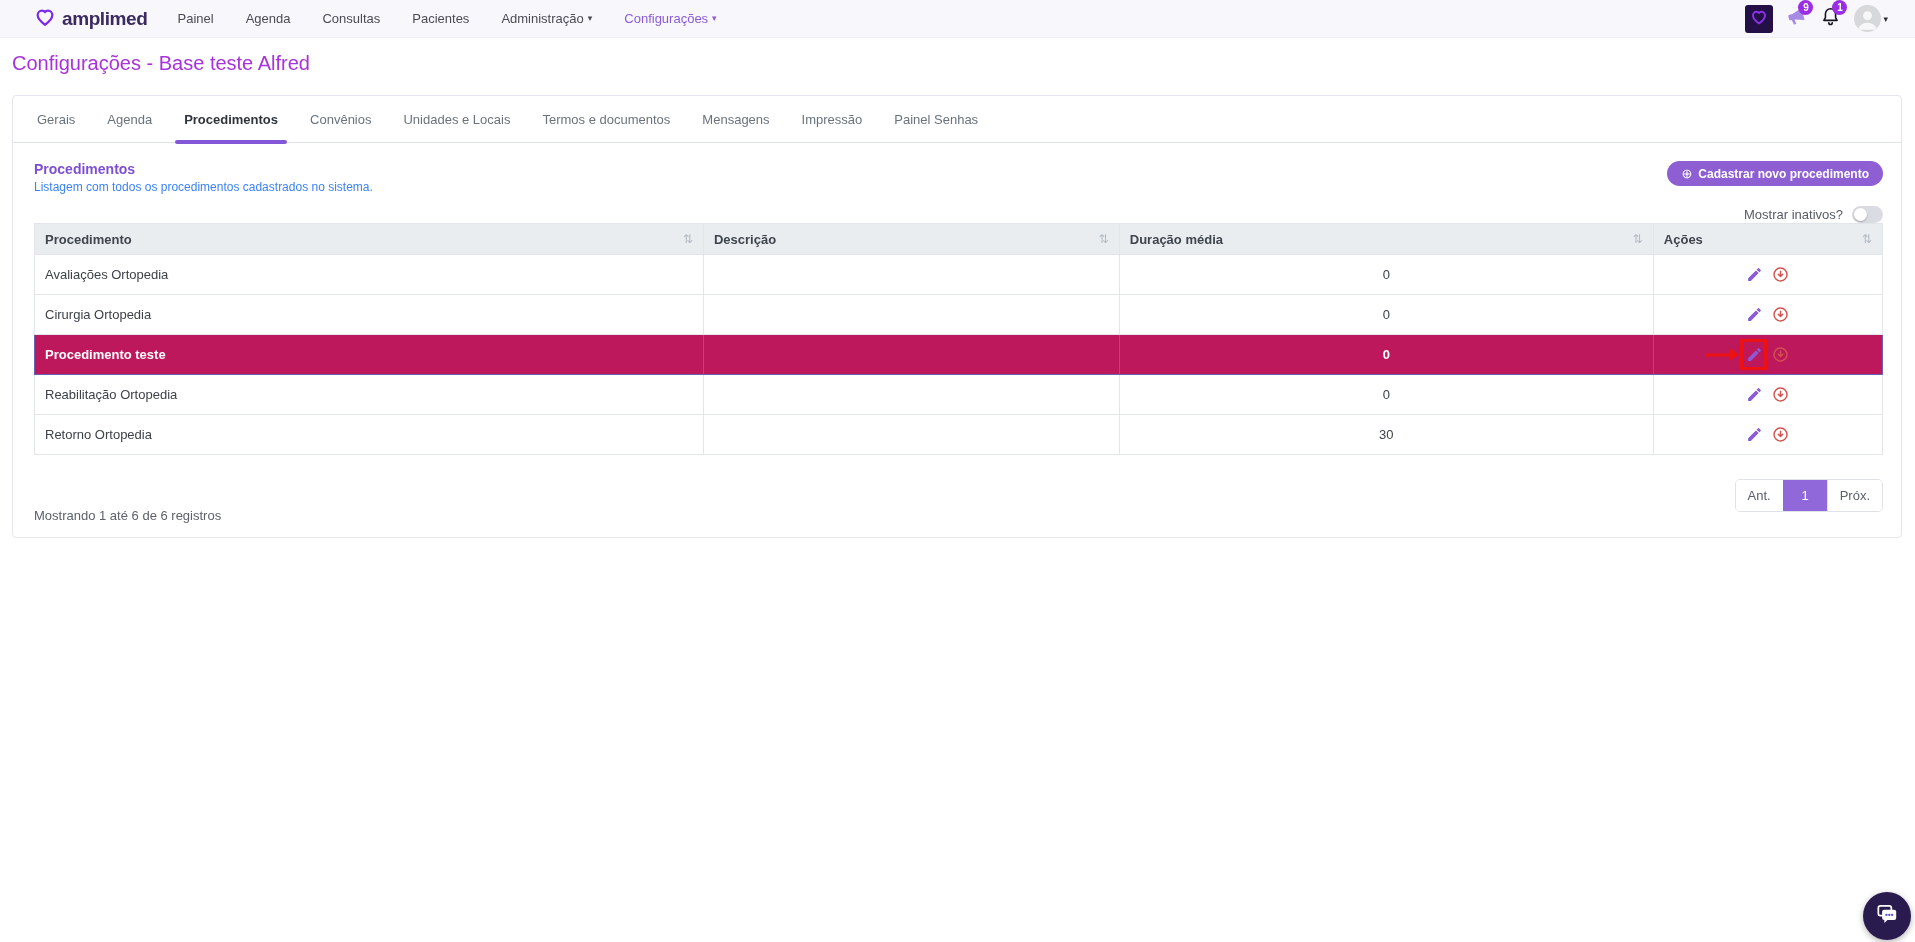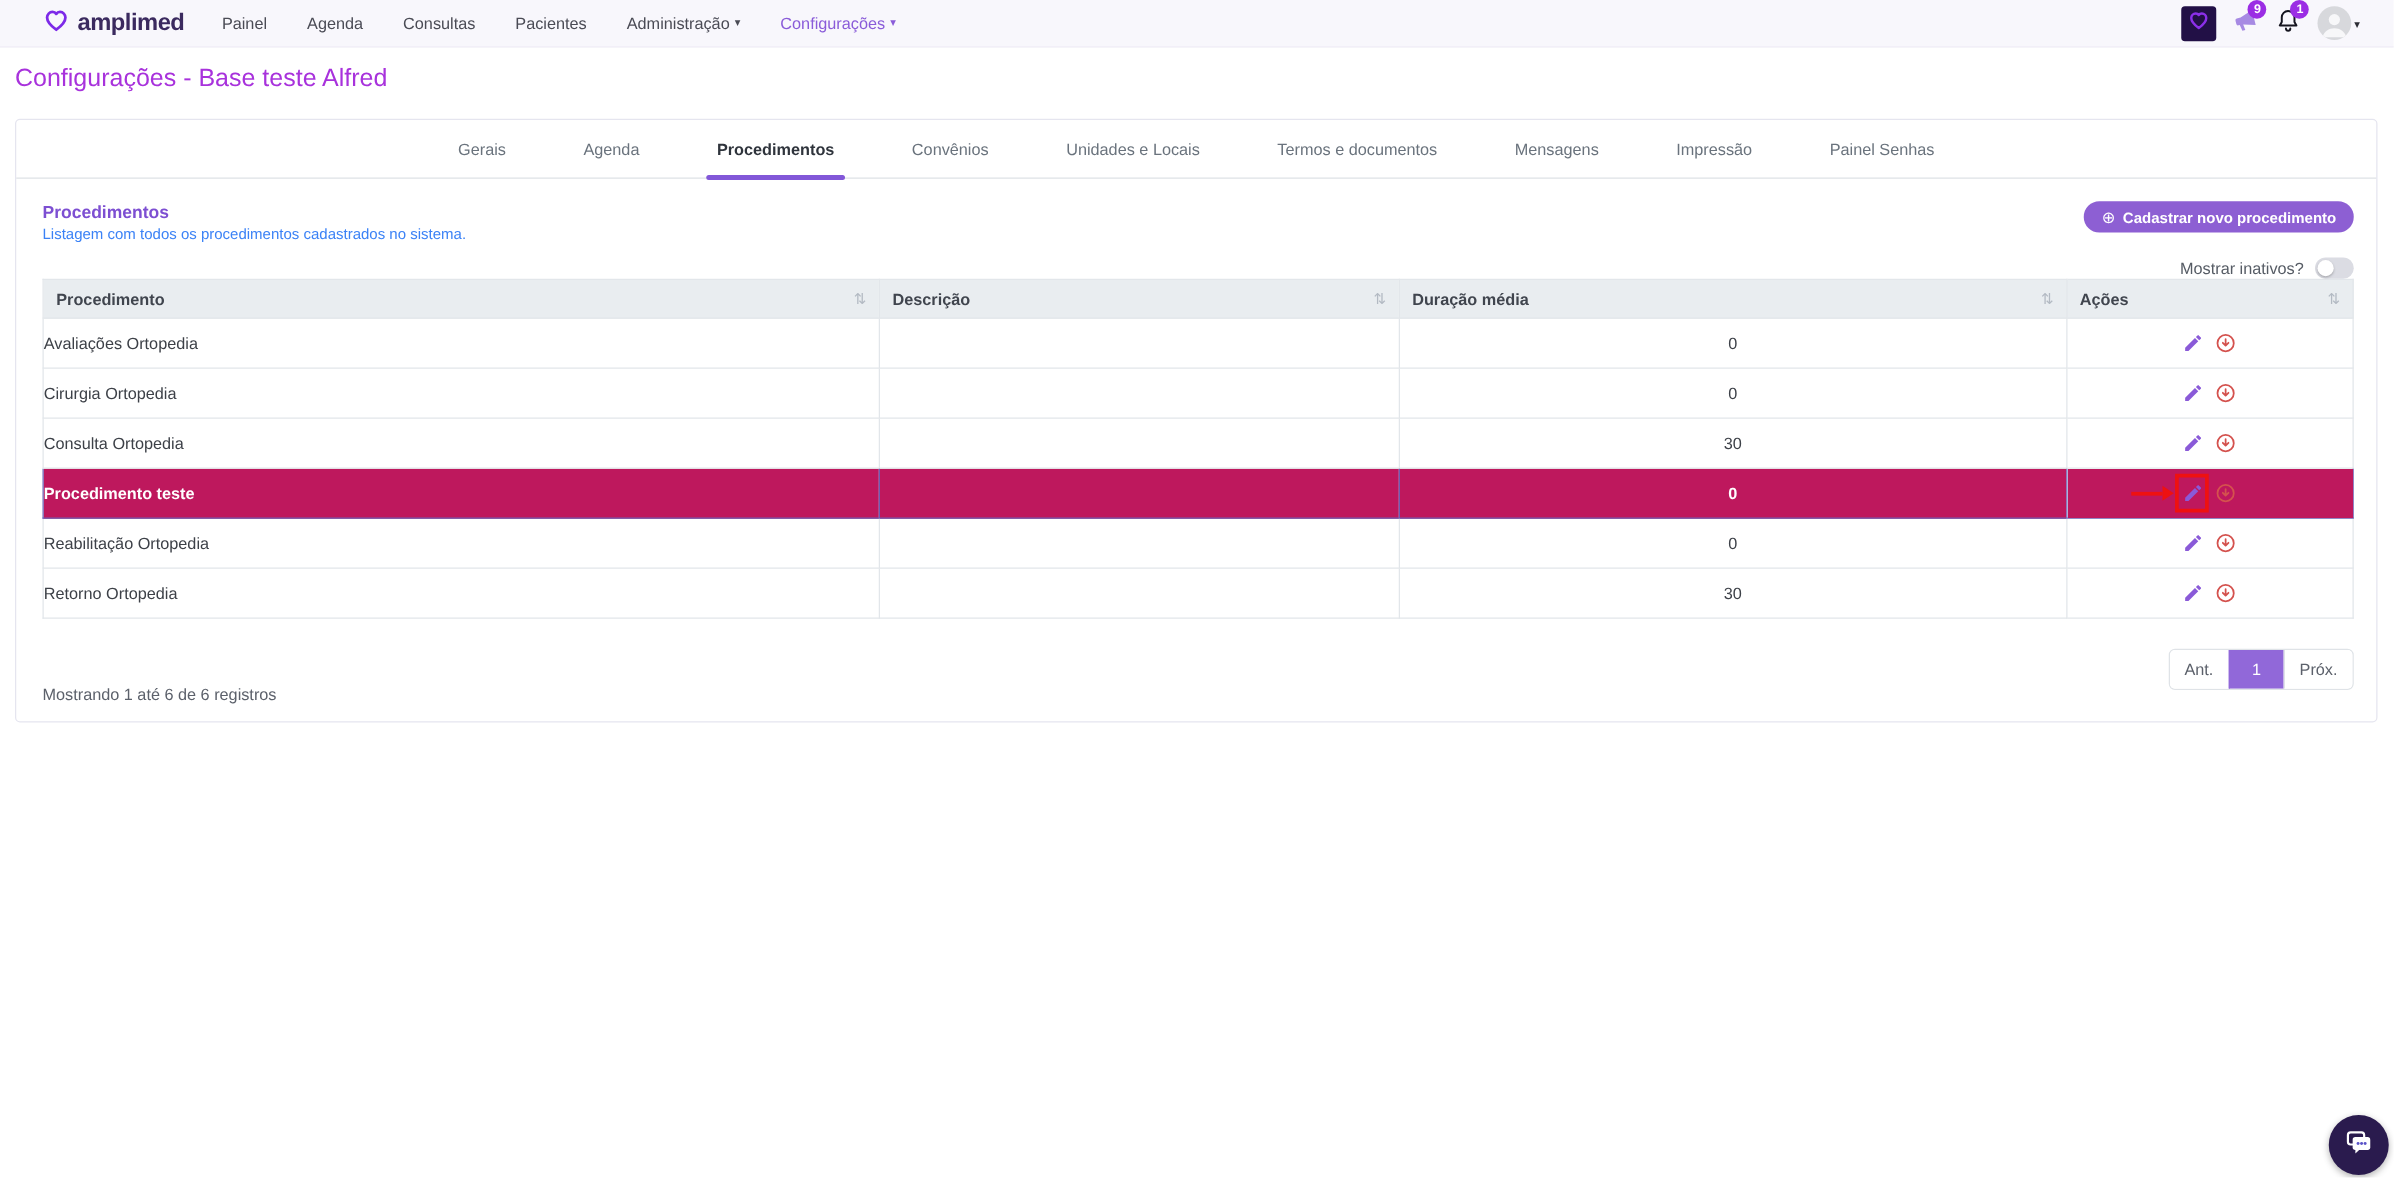--- a/index.html
+++ b/index.html
@@ -39,21 +39,21 @@
 
   
   .page-title { margin:14px 0 0 12px; font-size:20px; font-weight:500; color:#a832dc; }
 
   
   .card {
     position:absolute; left:12px; right:13px; top:95px;
     background:#fff; border:1px solid #e5e5ef; border-radius:4px;
   }
   .tabs {
-    display:flex; justify-content:center; align-items:stretch; gap:58px;
+    display:flex; justify-content:flex-start; align-items:stretch; gap:28px;
     padding:0 22px; border-bottom:1px solid #dee2e6; height:47px;
   }
   .tab {
     display:flex; align-items:center; font-size:13px; color:#6a737d;
     cursor:pointer; position:relative; padding:0 2px;
   }
   .tab.active { color:#2f343c; font-weight:700; }
   .tab.active::after {
     content:''; position:absolute; left:-7px; right:-7px; bottom:-2px;
     height:4px; border-radius:3px; background:#8257d8;
@@ -95,21 +95,21 @@
 
   
   table { width:100%; border-collapse:collapse; font-size:13px; }
   th, td { border:1px solid #e2e6ea; }
   th {
     background:#e9edf0; color:#40454e; font-weight:700; text-align:left;
     padding:0 10px; height:31px; cursor:pointer;
   }
   .th-inner { display:flex; align-items:center; justify-content:space-between; gap:6px; }
   .sort-glyph { color:#b3bac3; font-size:12px; font-weight:400; }
-  td { height:40px; padding:0 0; color:#3d4148; }
+  td { height:40px; padding:0 10px; color:#3d4148; }
   td.num { text-align:center; }
   td.actions-cell { text-align:center; position:relative; }
   .action-icons { display:inline-flex; align-items:center; gap:9px; vertical-align:middle; }
   .icon-btn { display:inline-flex; cursor:pointer; line-height:0; }
   .pencil { color:#8a5ad8; }
   .arrow-down-red { color:#d4524e; }
 
   tr.highlight td { background:#be185d; border-color:#6c60b4; color:#fff; font-weight:600; }
 
   
@@ -318,40 +318,20 @@
                 </span>
               <span class="icon-btn arrow-down-red">
                   <svg viewBox="0 0 24 24" width="17" height="17">
                     <circle cx="12" cy="12" r="9.2" fill="none" stroke="currentColor" stroke-width="2"></circle>
                     <path d="M12 7.5v7M8.8 11.6L12 14.8l3.2-3.2" fill="none" stroke="currentColor" stroke-width="2" stroke-linecap="round" stroke-linejoin="round"></path>
                   </svg>
                 </span>
             </span>
           </td>
         </tr>
-        <tr>
-          <td>Consulta Ortopedia</td>
-          <td></td>
-          <td class="num">30</td>
-          <td class="actions-cell">
-            <span class="action-icons">
-              <span class="icon-btn pencil">
-                  <svg viewBox="0 0 24 24" width="17" height="17" fill="currentColor">
-                    <path d="M3 17.25V21h3.75L17.81 9.94l-3.75-3.75L3 17.25zM20.71 7.04a1 1 0 0 0 0-1.41l-2.34-2.34a1 1 0 0 0-1.41 0l-1.83 1.83 3.75 3.75 1.83-1.83z"></path>
-                  </svg>
-                </span>
-              <span class="icon-btn arrow-down-red">
-                  <svg viewBox="0 0 24 24" width="17" height="17">
-                    <circle cx="12" cy="12" r="9.2" fill="none" stroke="currentColor" stroke-width="2"></circle>
-                    <path d="M12 7.5v7M8.8 11.6L12 14.8l3.2-3.2" fill="none" stroke="currentColor" stroke-width="2" stroke-linecap="round" stroke-linejoin="round"></path>
-                  </svg>
-                </span>
-            </span>
-          </td>
-        </tr>
         <tr class="highlight">
           <td>Procedimento teste</td>
           <td></td>
           <td class="num">0</td>
           <td class="actions-cell">
             <span class="annot-arrow"></span>
             <span class="action-icons">
               <span class="annot-box">
                 <span class="icon-btn pencil">
                     <svg viewBox="0 0 24 24" width="17" height="17" fill="currentColor">

